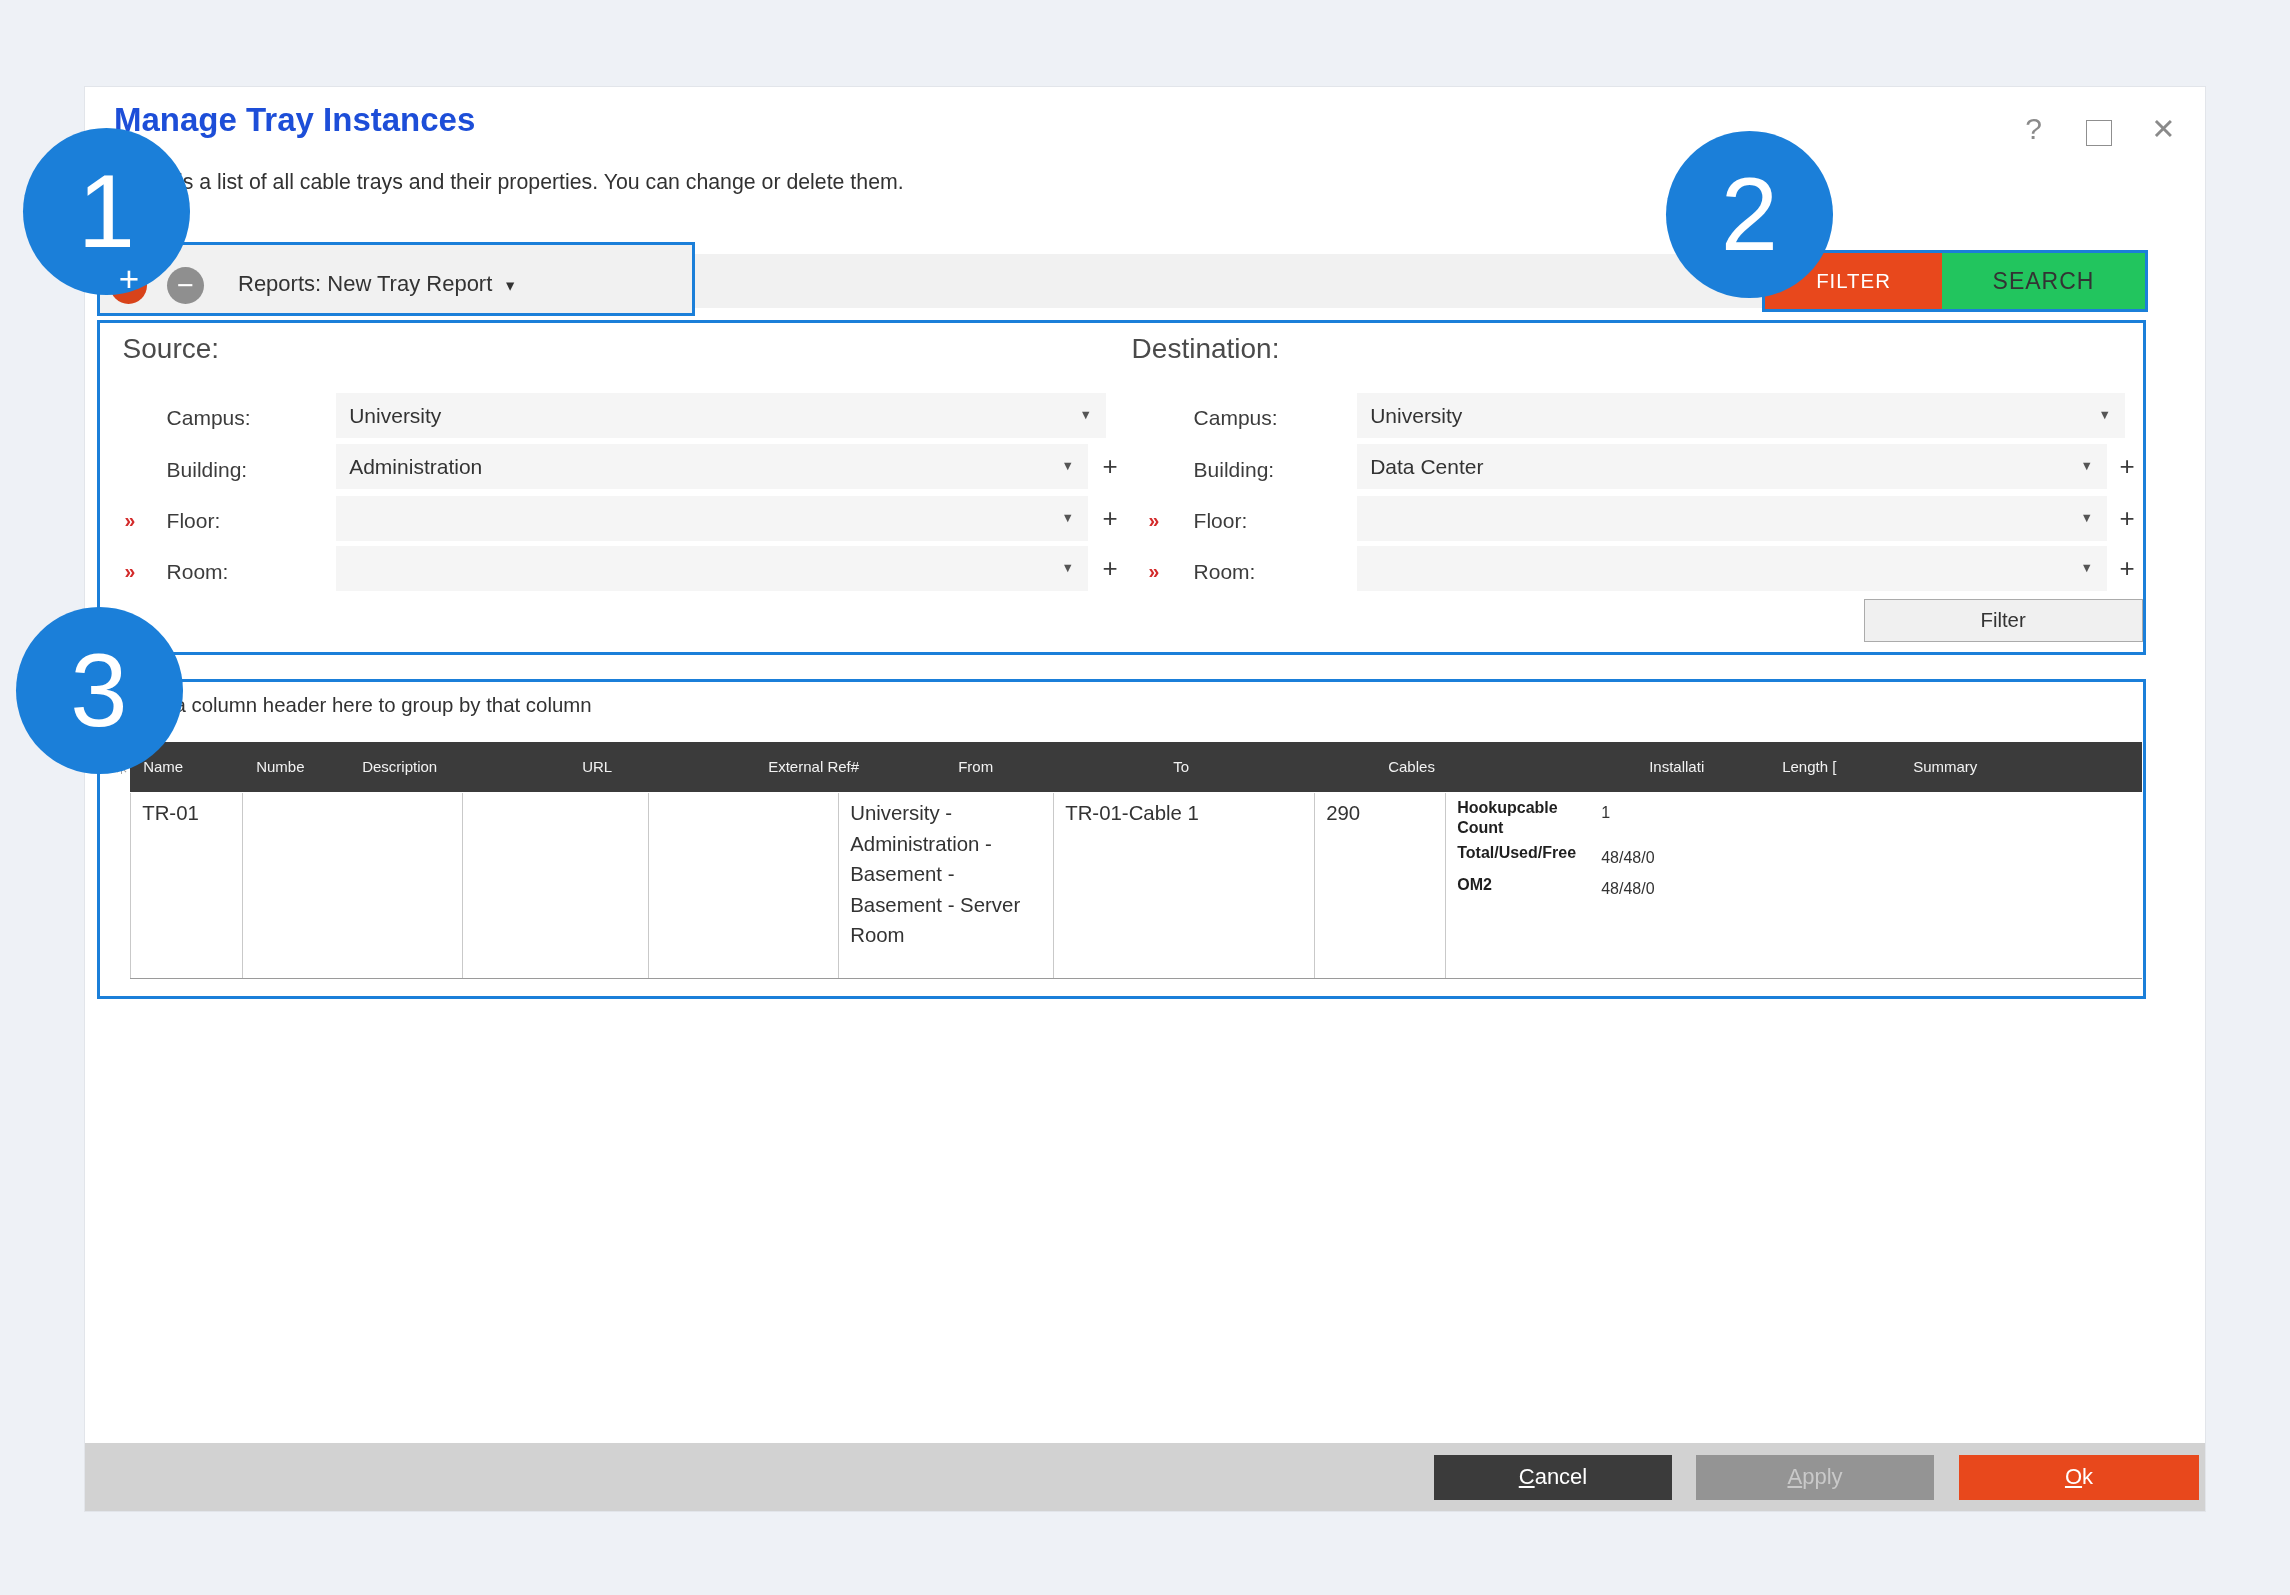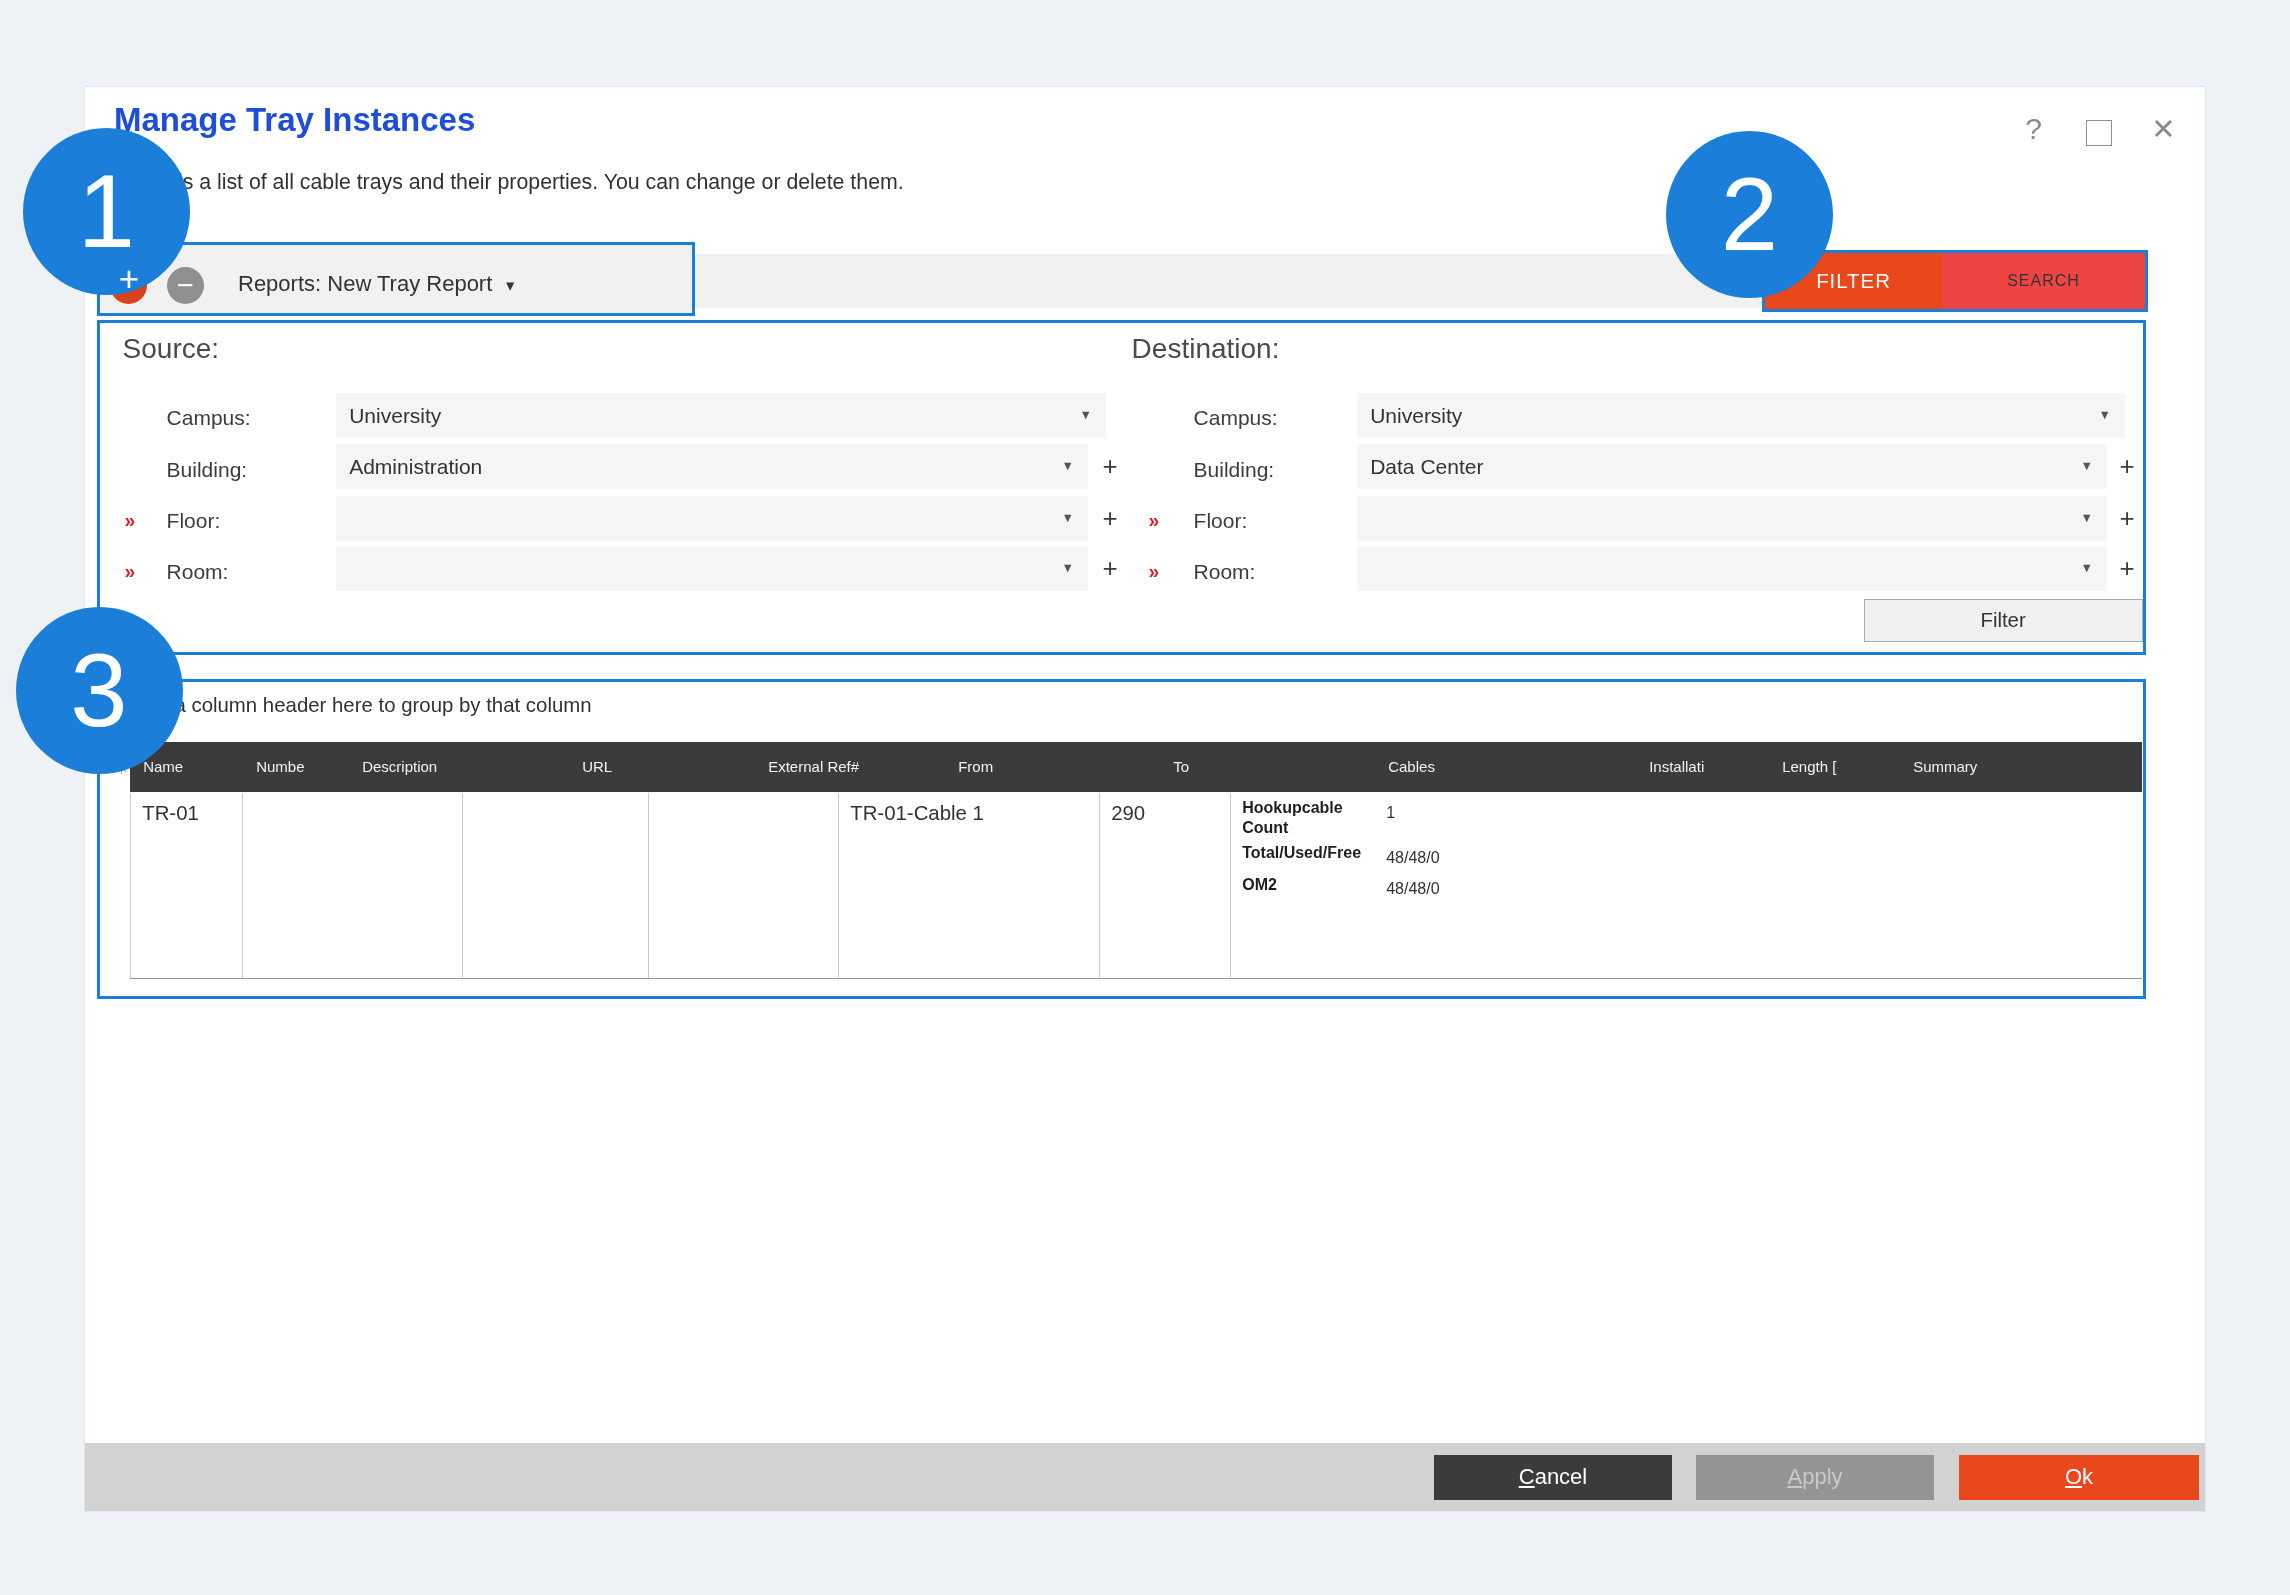--- a/index.html
+++ b/index.html
@@ -23,21 +23,21 @@
               font-size: 29px; line-height: 1; }
   .add-btn    { left: 25px; top: 180px; background: #d8431a; z-index: 2; }
   .remove-btn { left: 82px; top: 180px; background: #8f8f8f; z-index: 2; }
   .tab-label  { position: absolute; left: 153px; top: 184px; font-size: 22px; color: #333; }
   .caret-down { font-size: 16.5px; color: #333; margin-left: 13.6px; }
 
   .modewrap { position: absolute; left: 1677px; top: 163px; width: 386px; height: 62px;
               border: 3.9px solid #1b7fd9; display: flex; }
   .btn-filter { width: 177px; background: #e8481c; color: #fff; font-size: 20.4px; letter-spacing: 1px;
               display: flex; align-items: center; justify-content: center; }
-  .btn-search { flex: 1; background: #ef4444; color: #333; font-size: 16px; letter-spacing: 1px;
+  .btn-search { flex: 1; background: #22c55e; color: #333; font-size: 23px; letter-spacing: 1px;
               display: flex; align-items: center; justify-content: center; }
 
   .panel { position: absolute; left: 11.6px; top: 225px; width: 2049px; height: 335px;
            border: 3.9px solid #1b7fd9; background: #fff; margin-top: 8px; }
   .panel-heading { position: absolute; font-size: 28px; color: #4a4a4a; }
   .src-heading { left: 23px; top: 9.7px; }
   .dst-heading { left: 1032px; top: 9.7px; }
 
   .req-marker { position: absolute; font-size: 19.4px; font-weight: bold; color: #d32b2b; }
   .flabel { position: absolute; font-size: 21px; color: #3c3c3c; }
@@ -193,20 +193,21 @@
         <span class="th" style="width:133px;">Installati</span>
         <span class="th" style="width:131px;">Length [</span>
         <span class="th" style="width:241px;">Summary</span>
       </div>
 
       <div class="trow">
         <div class="td td-first" style="width:113px;">TR-01</div>
         <div class="td" style="width:220px;"></div>
         <div class="td" style="width:186px;"></div>
         <div class="td" style="width:190px;"></div>
+        <div class="td" style="width:215px;">University - Administration - Basement - Basement - Server Room</div>
         <div class="td" style="width:261px;">TR-01-Cable 1</div>
         <div class="td" style="width:131px;">290</div>
         <div class="td" style="width:241px; border-right:none;">
           <div class="sum-line">
             <span class="sum-label">Hookupcable Count</span>
             <span class="sum-value">1</span>
           </div>
           <div class="sum-line">
             <span class="sum-label">Total/Used/Free</span>
             <span class="sum-value">48/48/0</span>

